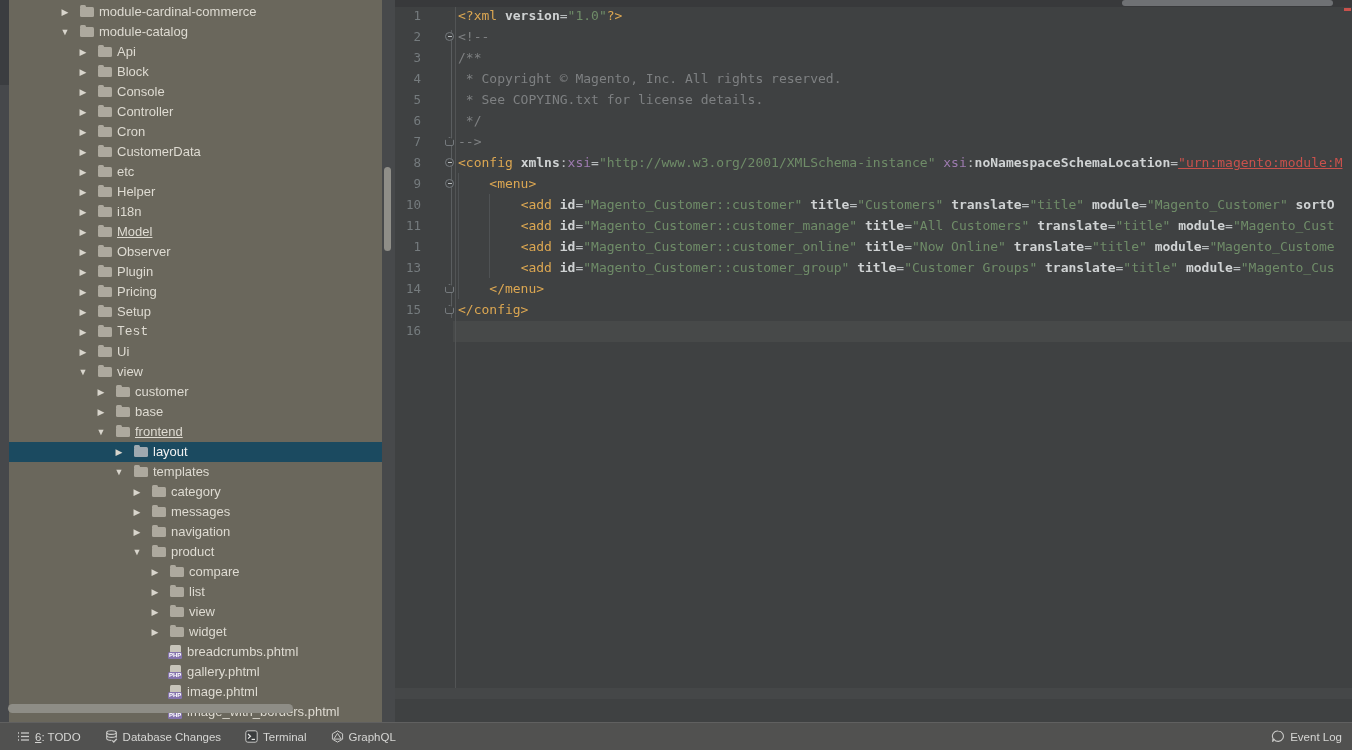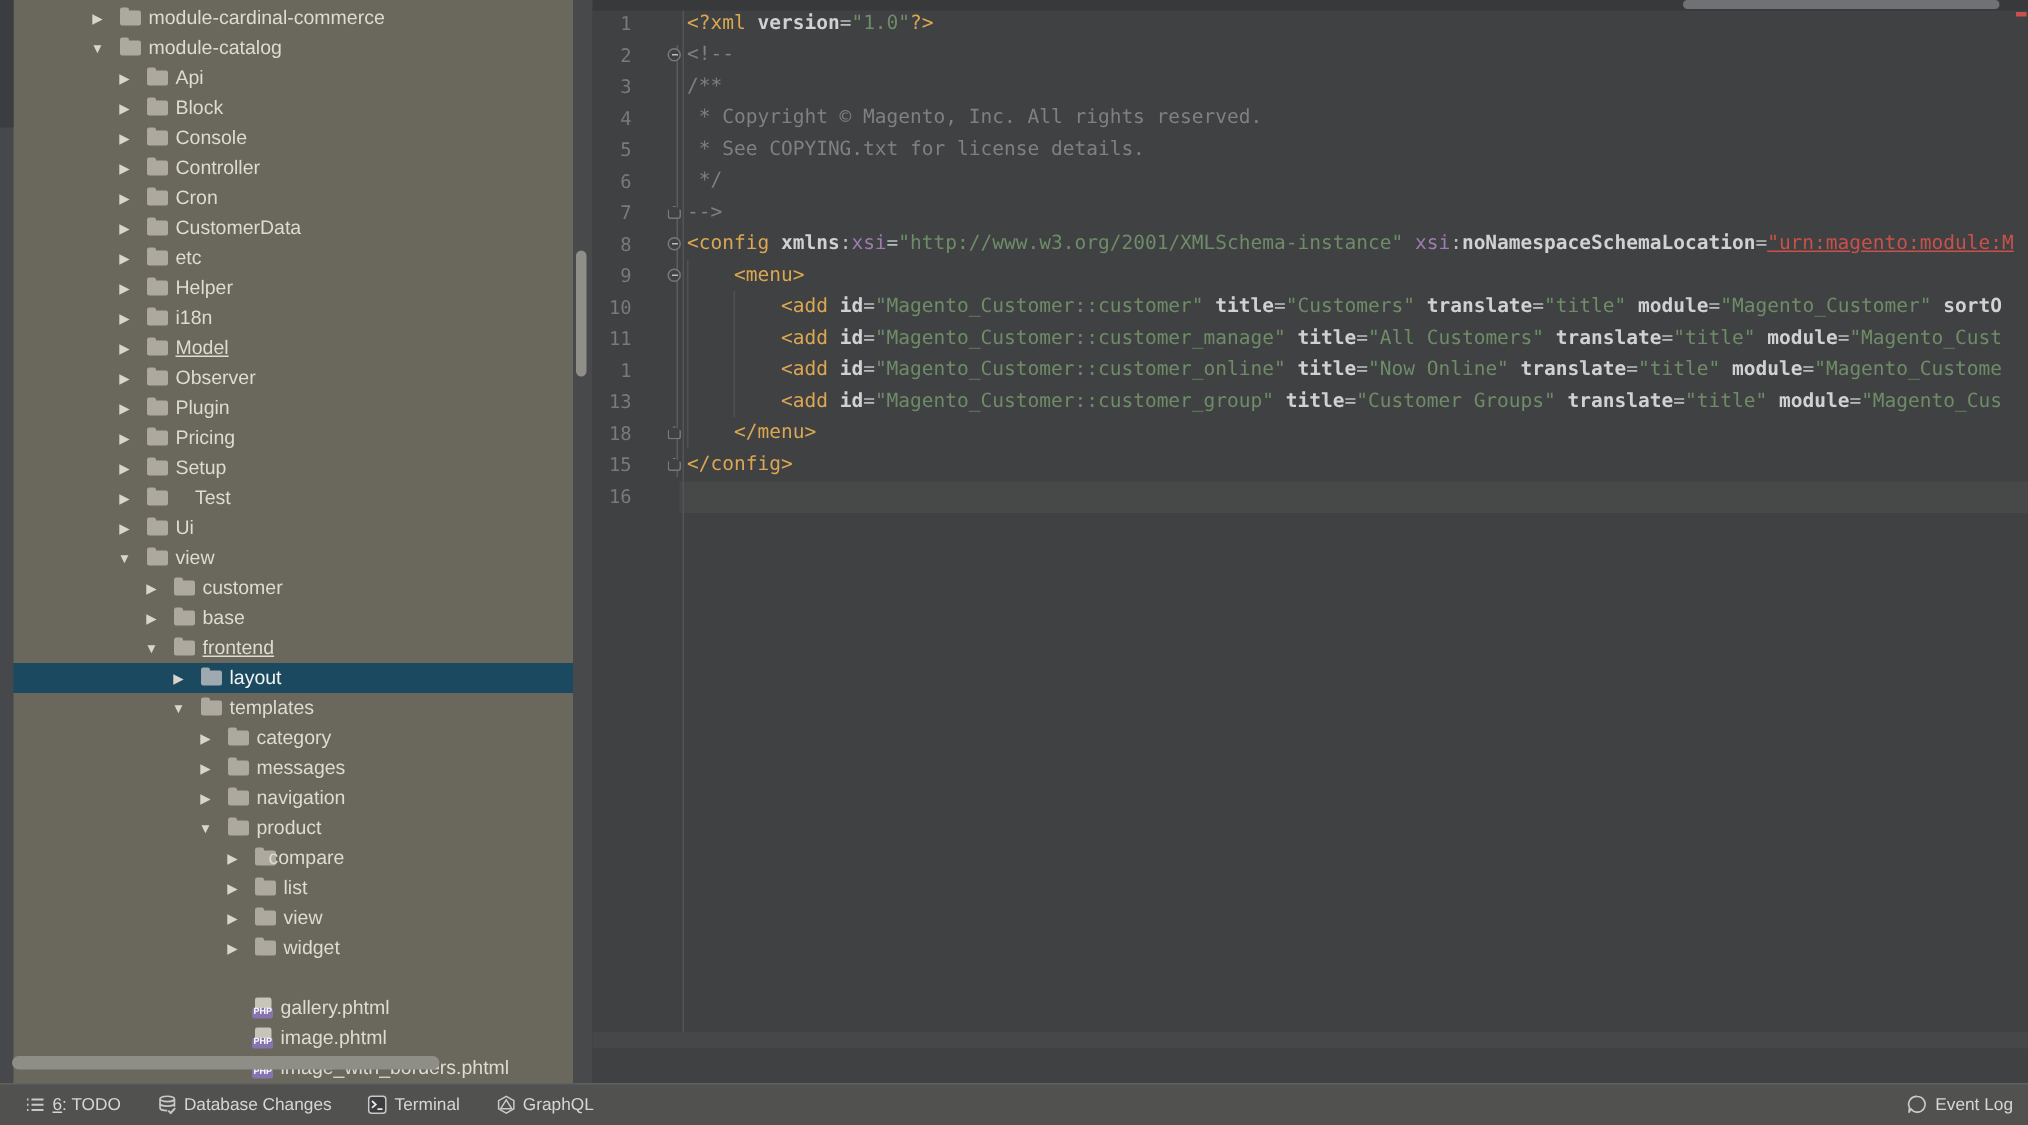--- a/index.html
+++ b/index.html
@@ -140,21 +140,21 @@
         <span class="tree-label" style="left: 117px;">Pricing</span>
       </div>
       <div class="tree-row" style="top: 302px;">
         <span class="tree-arrow" style="left: 76px;">▶</span>
         <span class="tree-folder" style="left: 98px;"></span>
         <span class="tree-label" style="left: 117px;">Setup</span>
       </div>
       <div class="tree-row" style="top: 322px;">
         <span class="tree-arrow" style="left: 76px;">▶</span>
         <span class="tree-folder" style="left: 98px;"></span>
-        <span class="tree-label" style="left: 130px;">Test</span>
+        <span class="tree-label" style="left: 117px; font-family: Liberation Mono, monospace;">Test</span>
       </div>
       <div class="tree-row" style="top: 342px;">
         <span class="tree-arrow" style="left: 76px;">▶</span>
         <span class="tree-folder" style="left: 98px;"></span>
         <span class="tree-label" style="left: 117px;">Ui</span>
       </div>
       <div class="tree-row" style="top: 362px;">
         <span class="tree-arrow" style="left: 76px;">▼</span>
         <span class="tree-folder" style="left: 98px;"></span>
         <span class="tree-label" style="left: 117px;">view</span>
@@ -200,36 +200,42 @@
         <span class="tree-label" style="left: 171px;">navigation</span>
       </div>
       <div class="tree-row" style="top: 542px;">
         <span class="tree-arrow" style="left: 130px;">▼</span>
         <span class="tree-folder" style="left: 152px;"></span>
         <span class="tree-label" style="left: 171px;">product</span>
       </div>
       <div class="tree-row" style="top: 562px;">
         <span class="tree-arrow" style="left: 148px;">▶</span>
         <span class="tree-folder" style="left: 170px;"></span>
-        <span class="tree-label" style="left: 179px;">compare</span>
+        <span class="tree-label" style="left: 189px;">compare</span>
       </div>
       <div class="tree-row" style="top: 582px;">
         <span class="tree-arrow" style="left: 148px;">▶</span>
         <span class="tree-folder" style="left: 170px;"></span>
         <span class="tree-label" style="left: 189px;">list</span>
       </div>
       <div class="tree-row" style="top: 602px;">
         <span class="tree-arrow" style="left: 148px;">▶</span>
         <span class="tree-folder" style="left: 170px;"></span>
         <span class="tree-label" style="left: 189px;">view</span>
       </div>
       <div class="tree-row" style="top: 622px;">
         <span class="tree-arrow" style="left: 148px;">▶</span>
         <span class="tree-folder" style="left: 170px;"></span>
         <span class="tree-label" style="left: 189px;">widget</span>
+      </div>
+      <div class="tree-row" style="top: 642px;">
+        <span class="tree-file" style="left: 170px;">
+          <span class="php-badge">PHP</span>
+        </span>
+        <span class="tree-label" style="left: 187px;">breadcrumbs.phtml</span>
       </div>
       <div class="tree-row" style="top: 682px;">
         <span class="tree-file" style="left: 170px;">
           <span class="php-badge">PHP</span>
         </span>
         <span class="tree-label" style="left: 187px;">image.phtml</span>
       </div>
       <div class="tree-row" style="top: 662px;">
         <span class="tree-file" style="left: 170px;">
           <span class="php-badge">PHP</span>
@@ -261,21 +267,21 @@
         <div class="gutter-num" style="top: 68px;">4</div>
         <div class="gutter-num" style="top: 89px;">5</div>
         <div class="gutter-num" style="top: 110px;">6</div>
         <div class="gutter-num" style="top: 131px;">7</div>
         <div class="gutter-num" style="top: 152px;">8</div>
         <div class="gutter-num" style="top: 173px;">9</div>
         <div class="gutter-num" style="top: 194px;">10</div>
         <div class="gutter-num" style="top: 215px;">11</div>
         <div class="gutter-num" style="top: 236px;">1</div>
         <div class="gutter-num" style="top: 257px;">13</div>
-        <div class="gutter-num" style="top: 278px;">18</div>
+        <div class="gutter-num" style="top: 278px;">14</div>
         <div class="gutter-num" style="top: 299px;">15</div>
         <div class="gutter-num" style="top: 320px;">16</div>
       </div>
     <div id="code-lines">
         <div class="code-line" style="top: 5px;"><span class="seg-tag">&lt;?xml</span><span class="seg-plain"> </span><span class="seg-attr">version</span><span class="seg-plain">=</span><span class="seg-str">"1.0"</span><span class="seg-tag">?&gt;</span></div>
         <div class="code-line" style="top: 26px;"><span class="seg-comment">&lt;!--</span></div>
         <div class="code-line" style="top: 47px;"><span class="seg-comment">/**</span></div>
         <div class="code-line" style="top: 68px;"><span class="seg-comment"> * Copyright © Magento, Inc. All rights reserved.</span></div>
         <div class="code-line" style="top: 89px;"><span class="seg-comment"> * See COPYING.txt for license details.</span></div>
         <div class="code-line" style="top: 110px;"><span class="seg-comment"> */</span></div>

